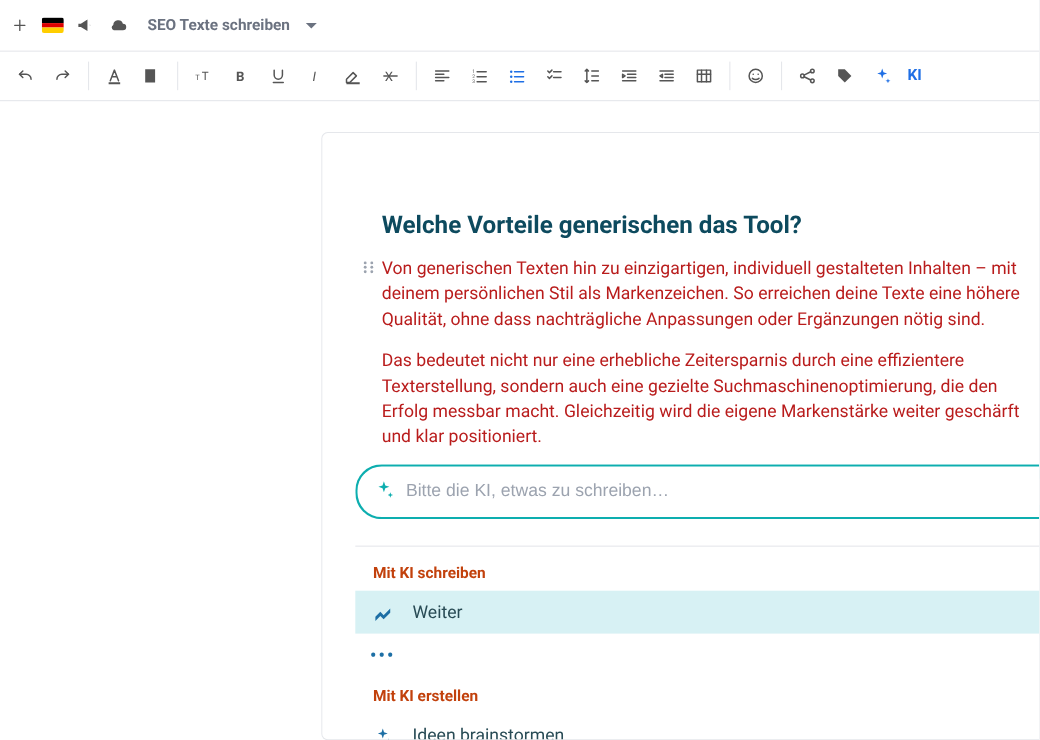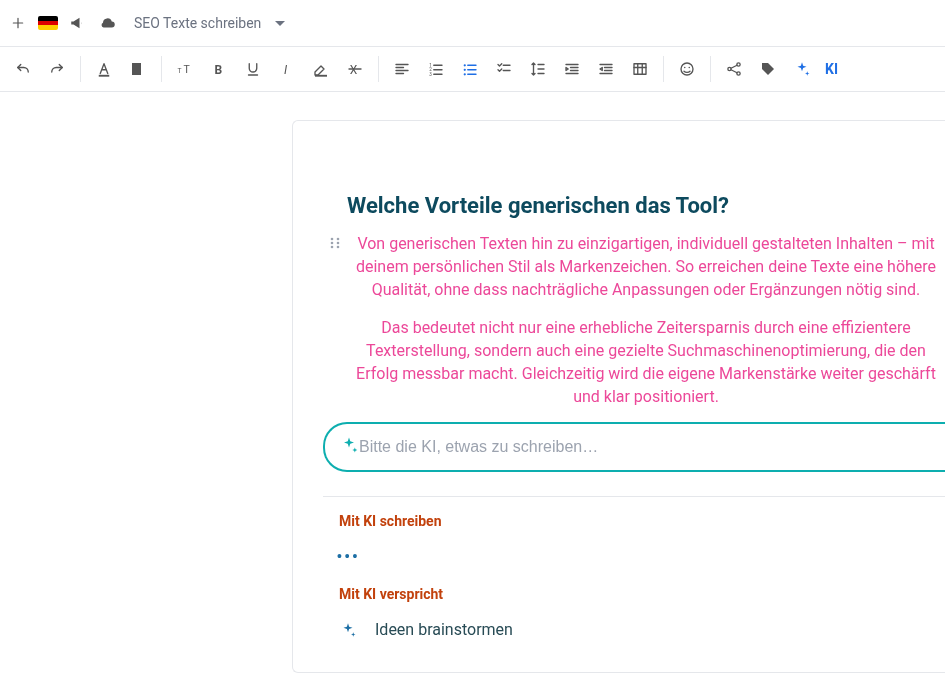--- a/index.html
+++ b/index.html
@@ -12,20 +12,21 @@
     overflow: hidden;
     position: relative;
   }
   
   .topbar {
     height: 46px;
     display: flex;
     align-items: center;
     padding: 0 4px;
     gap: 2px;
+    font-weight: bold;
   }
   .tb-btn {
     width: 28px; height: 28px;
     display: flex; align-items: center; justify-content: center;
     color: #555;
     cursor: pointer;
   }
   .flag {
     width: 20px; height: 14px; display: inline-block; position: relative;
     border-radius: 2px; overflow: hidden;
@@ -96,35 +97,35 @@
   .drag-handle {
     position: absolute;
     left: 6px;
     margin-top: 3px;
     color: #9ca3af;
     cursor: grab;
   }
   .content p {
     font-size: 16px;
     line-height: 1.45;
-    color: #ec4899;
+    color: #b91c1c;
     margin-bottom: 14px;
     margin-left: 24px;
-    text-align: center;
   }
 
   
   .ai-input {
     margin-left: 0;
     border: 2px solid #0daeaf;
     border-right: none;
     border-radius: 24px 0 0 24px;
     height: 50px;
     display: flex; align-items: center;
     padding: 0 14px;
+    gap: 10px;
     margin-top: 12px;
     margin-bottom: 24px;
   }
   .ai-input .sparkle { color: #0daeaf; }
   .ai-input input {
     flex: 1; border: none; outline: none;
     font-size: 16px; color: #6b7280;
     background: transparent;
   }
   .ai-input input::placeholder { color: #9ca3af; }
@@ -351,26 +352,34 @@
       <svg width="20" height="20" viewBox="0 0 24 24">
           <path fill="currentColor" d="M12 3l1.5 4.5L18 9l-4.5 1.5L12 15l-1.5-4.5L6 9l4.5-1.5L12 3zM19 15l.8 2.2L22 18l-2.2.8L19 21l-.8-2.2L16 18l2.2-.8L19 15z"></path>
         </svg>
     </span>
     <input type="text" placeholder="Bitte die KI, etwas zu schreiben…" style="">
   </div>
 
   <div class="suggest">
     <div class="sugg-header">Mit KI schreiben</div>
 
+    <div class="sugg-item highlight">
+      <span class="icon">
+        <svg width="18" height="18" viewBox="0 0 24 24">
+            <path fill="currentColor" d="M3 17l6-6 4 4 8-8v5l-8 8-4-4-6 6z"></path>
+          </svg>
+      </span>
+      <span>Weiter</span>
+    </div>
 
     <div class="sugg-item">
       <span class="icon sugg-dots">•••</span>
     </div>
 
-    <div class="sugg-header">Mit KI verspricht</div>
+    <div class="sugg-header">Mit KI erstellen</div>
 
     <div class="sugg-item">
       <span class="icon">
         <svg width="18" height="18" viewBox="0 0 24 24">
             <path fill="currentColor" d="M12 3l1.5 4.5L18 9l-4.5 1.5L12 15l-1.5-4.5L6 9l4.5-1.5L12 3zM19 15l.8 2.2L22 18l-2.2.8L19 21l-.8-2.2L16 18l2.2-.8L19 15z"></path>
           </svg>
       </span>
       <span>Ideen brainstormen</span>
     </div>
 

